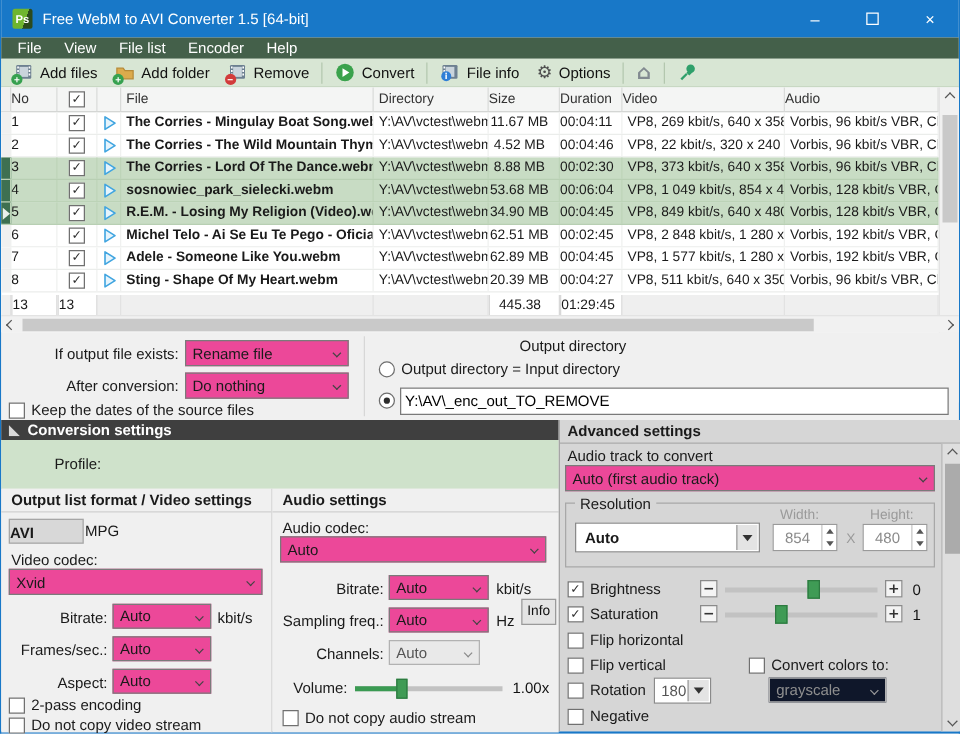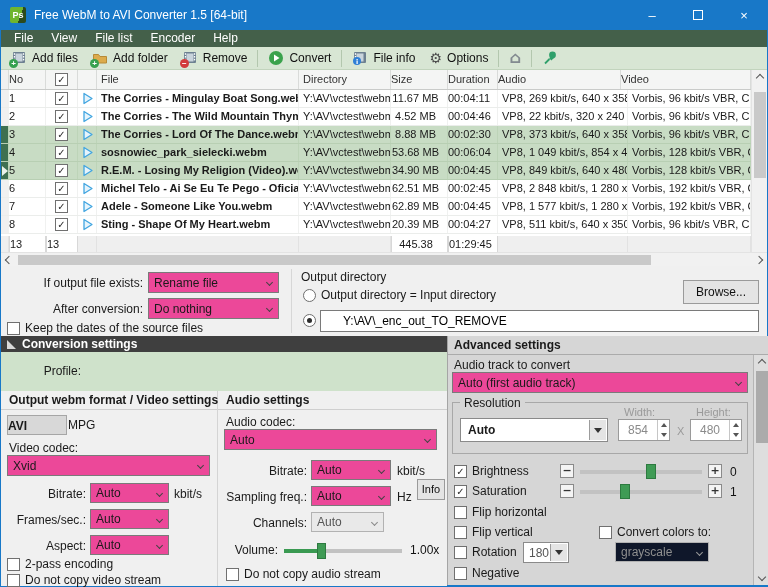--- a/index.html
+++ b/index.html
@@ -53,21 +53,21 @@
   .opts{position:absolute;left:0;top:266px;right:0;height:70px;background:#f0f0f0}
   .lbl-r{position:absolute;text-align:right;font-size:12px;color:#1a1a1a}
   .combo{position:absolute;background:#ec4899;border:1px solid #7a7a7a;font-size:12px;padding-left:5px;display:flex;align-items:center}
   .combo .chv{position:absolute;right:6px;width:5px;height:5px;border-color:#444}
   .combo.dis{background:#e9e9e9;border-color:#b2b2b2;color:#555}
   .combo.dis2{background:#0f172a;border-color:#b2b2b2;color:#8f8f8f}
   .checkline{position:absolute;display:flex;align-items:center;gap:5px;font-size:12px}
   .radio{display:inline-block;width:13px;height:13px;border:1px solid #6e6e6e;border-radius:50%;background:#fff;position:relative}
   .radio.on::after{content:"";position:absolute;left:3px;top:3px;width:5px;height:5px;border-radius:50%;background:#2c2c2c}
   .btn{position:absolute;background:#e4e4e4;border:1px solid #9a9a9a;font-size:12px;text-align:center;color:#111}
-  .txtinput{position:absolute;background:#fff;border:1px solid #7a7a7a;font-size:12px;padding-left:22px;font-family:"Liberation Sans",sans-serif}
+  .txtinput{position:absolute;background:#fff;border:1px solid #7a7a7a;font-size:12px;padding-left:3px;font-family:"Liberation Sans",sans-serif}
   .vdiv{position:absolute;width:1px;background:#d7d7d7}
   
   .convbar{position:absolute;left:0;top:336px;width:446px;height:16px;background:#3f3f3f;color:#fff;font-weight:bold;font-size:12px;line-height:16px;display:flex;align-items:center;gap:6px;padding-left:6px}
   .profrow{position:absolute;left:0;top:352px;width:446px;height:39px;background:#cfe2cb}
   .profcombo{position:absolute;left:88px;top:7px;width:352px;height:26px;background:#f1f9ef;border:1px solid #8cab8c;display:flex;align-items:center}
   .profcombo .val{flex:1;font-weight:bold;font-size:13px;padding-left:8px}
   .profbtn{width:17px;height:100%;background:#4d7b60;border-left:1px solid #3c6a50;display:flex;align-items:center;justify-content:center}
   .tri-dn{width:0;height:0;border-left:4px solid transparent;border-right:4px solid transparent;border-top:5px solid #fff}
   
   .panel{position:absolute;background:#f0f0f0}
@@ -220,22 +220,22 @@
       <div class="c w-gut gut"></div>
       <div class="c w-no ctr">No</div>
       <div class="c w-chk chkcell">
           <span class="cb">✓</span>
         </div>
       <div class="c w-play"></div>
       <div class="c w-file lft">File</div>
       <div class="c w-dir lft">Directory</div>
       <div class="c w-size ctr">Size</div>
       <div class="c w-dur ctr">Duration</div>
+      <div class="c w-vid ctr">Video</div>
       <div class="c w-aud ctr">Audio</div>
-      <div class="c w-vid ctr">Video</div>
     </div>
 
     <div class="trow">
       <div class="c w-gut gut"></div>
       <div class="c w-no ctr">1</div>
       <div class="c w-chk chkcell">
           <span class="cb">✓</span>
         </div>
       <div class="c w-play playcell">
           <svg width="13" height="13">
@@ -432,45 +432,44 @@
     <div class="lbl-r" style="left:0;top:36px;width:142px">After conversion:</div>
     <div class="combo" style="left:147px;top:32px;width:131px;height:21px">
       <span>Do nothing</span>
         <span class="chv down"></span>
     </div>
     <div class="checkline" style="left:6px;top:55px">
       <span class="cb"></span>
       <span>Keep the dates of the source files</span>
     </div>
     <div class="vdiv" style="left:290px;top:3px;height:64px"></div>
-    <div class="lbl-r" style="left:300px;top:4px;width:200px;text-align:left">Output directory</div>
+    <div class="lbl-r" style="left:300px;top:4px;width:200px;text-align:right">Output directory</div>
     <div class="checkline" style="left:302px;top:22px">
       <span class="radio"></span>
       <span>Output directory = Input directory</span>
     </div>
-    <div class="btn" style="left:682px;top:14px;width:76px;height:24px;line-height:22px">Browse...</div>
     <div class="checkline" style="left:302px;top:48px">
       <span class="radio on"></span>
     </div>
     <input class="txtinput" style="left: 319px; top: 44px; width: 439px; height: 22px;" value="Y:\AV\_enc_out_TO_REMOVE">
   </div>
 
   <div class="convbar">
     <svg width="9" height="9">
         <polygon points="0,0 0,9 9,9" fill="#d9d9d9"></polygon>
       </svg>
     <span>Conversion settings</span>
   </div>
 
   <div class="profrow">
     <div class="lbl-r" style="left:0;top:12px;width:80px">Profile:</div>
   </div>
 
   <div class="panel pv">
-    <div class="phead">Output webm format / Video settings</div>
+    <div class="phead">Output list format / Video settings</div>
     <div class="phline"></div>
     <div class="tab on" style="left:6px;width:60px">AVI</div>
     <div class="tab" style="left:67px;width:60px">MPG</div>
     <div class="lbl-r" style="left:8px;top:50px;width:100px;text-align:left">Video codec:</div>
     <div class="combo" style="left:6px;top:64px;width:203px;height:21px">
       <span>Xvid</span>
         <span class="chv down"></span>
     </div>
     <div class="lbl-r" style="left:0;top:96px;width:85px">Bitrate:</div>
     <div class="combo" style="left:89px;top:92px;width:79px;height:20px">

